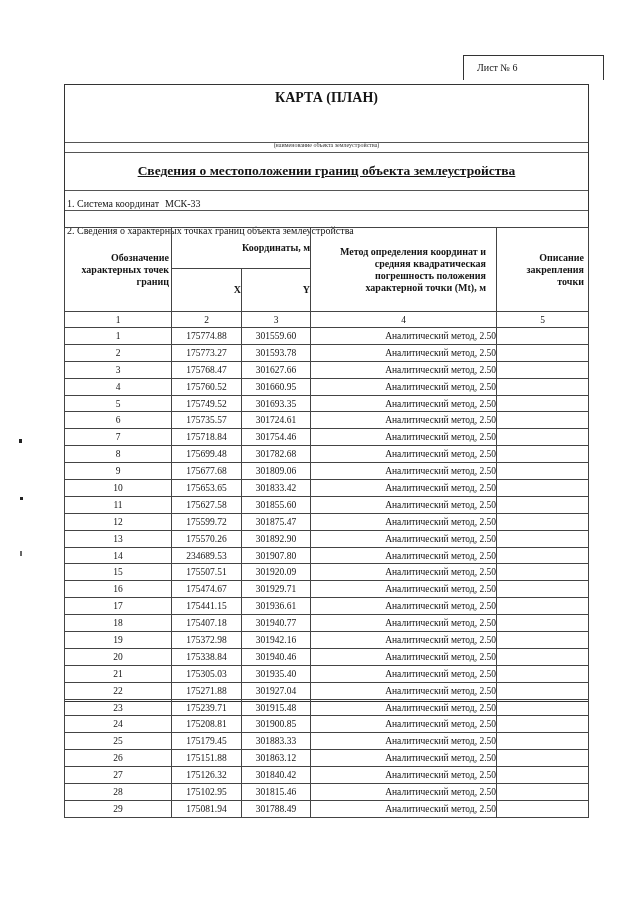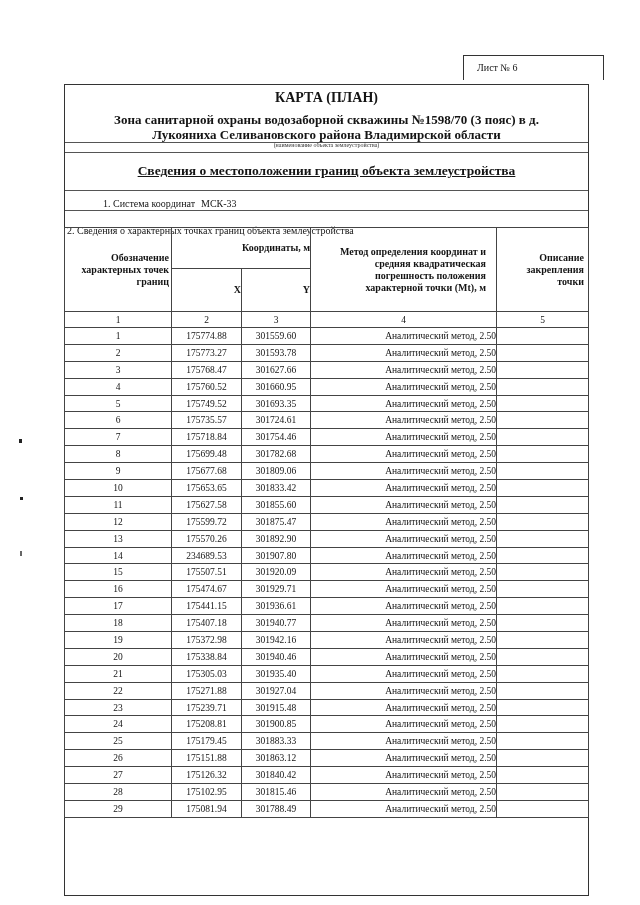--- a/index.html
+++ b/index.html
@@ -2,21 +2,21 @@
 <html><head>
 <meta charset="utf-8">
 <style>
   html, body { margin: 0; padding: 0; background: #ffffff; }
   body { width: 640px; height: 905px; position: relative; overflow: hidden;
          font-family: "Liberation Serif", "DejaVu Serif", serif; color: #141414; }
   .artifact { position: absolute; background: #222; }
   .sheet-box { position: absolute; left: 463px; top: 55px; width: 141px; height: 25px;
                border: 1px solid #333; border-bottom: none; box-sizing: border-box;
                font-size: 10px; line-height: 24px; padding-left: 13px; }
-  .frame { position: absolute; left: 64px; top: 84px; width: 525px; height: 812px;
+  .frame { position: absolute; left: 64px; top: 84px; width: 525px; height: 618px;
            border: 1.5px solid #333; box-sizing: border-box; }
   .title { position: absolute; left: 0; right: 0; top: 5px; text-align: center;
            font-weight: bold; font-size: 14px; }
   .subtitle { position: absolute; left: 0; right: 0; top: 27px; text-align: center;
               font-weight: bold; font-size: 13px; line-height: 15px; }
   .caption { position: absolute; left: 0; right: 0; top: 57px; text-align: center;
              font-size: 6px; color: #333; }
   .hline { position: absolute; left: 0; right: 0; height: 0; border-top: 1px solid #555; }
   .section-title { position: absolute; left: 0; right: 0; top: 78px; text-align: center;
                    font-weight: bold; font-size: 13.5px; text-decoration: underline; }
@@ -37,31 +37,27 @@
 <div class="artifact" style="left:19px;top:439px;width:3px;height:4px;"></div>
 <div class="artifact" style="left:20px;top:497px;width:3px;height:3px;"></div>
 <div class="artifact" style="left:20px;top:551px;width:2px;height:5px;background:#666;"></div>
 
 <div class="sheet-box">
   <span>Лист № 6</span>
 </div>
 
 <div class="frame">
   <div class="title">КАРТА (ПЛАН)</div>
-  <div class="subtitle">
-    <div>Зона санитарной охраны водозаборной скважины  №1598/70 (3 пояс) в д.</div>
-    <div>Лукояниха Селивановского района Владимирской области</div>
-  </div>
   <div class="hline" style="top:57px;"></div>
   <div class="caption">(наименование объекта землеустройства)</div>
   <div class="hline" style="top:67px;border-top-width:1.5px;"></div>
   <div class="section-title">Сведения о местоположении границ объекта землеустройства</div>
   <div class="hline" style="top:105px;"></div>
 
-  <div class="info-line" style="top:113px;margin-left:36px;">
+  <div class="info-line" style="top:113px;">
     <span>1. Система координат</span><span class="val">МСК-33</span>
   </div>
   <div class="hline" style="top:125px;"></div>
   <div class="info-line" style="top:140px;">
     <span>2. Сведения о характерных точках границ объекта землеустройства</span>
   </div>
 
   <table class="pts">
     <colgroup>
       <col style="width:107px">

